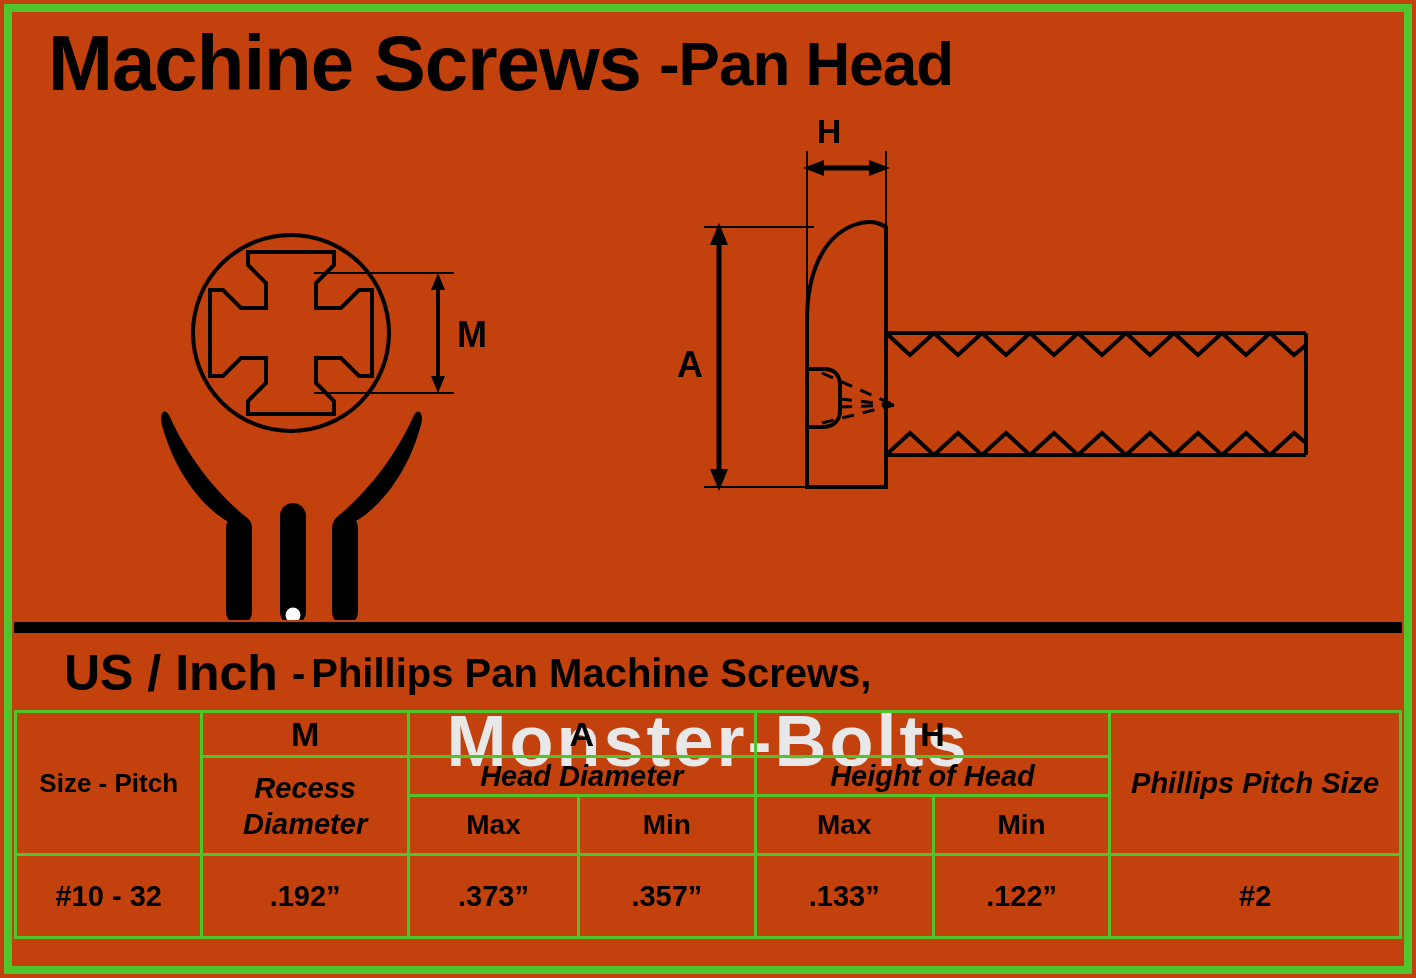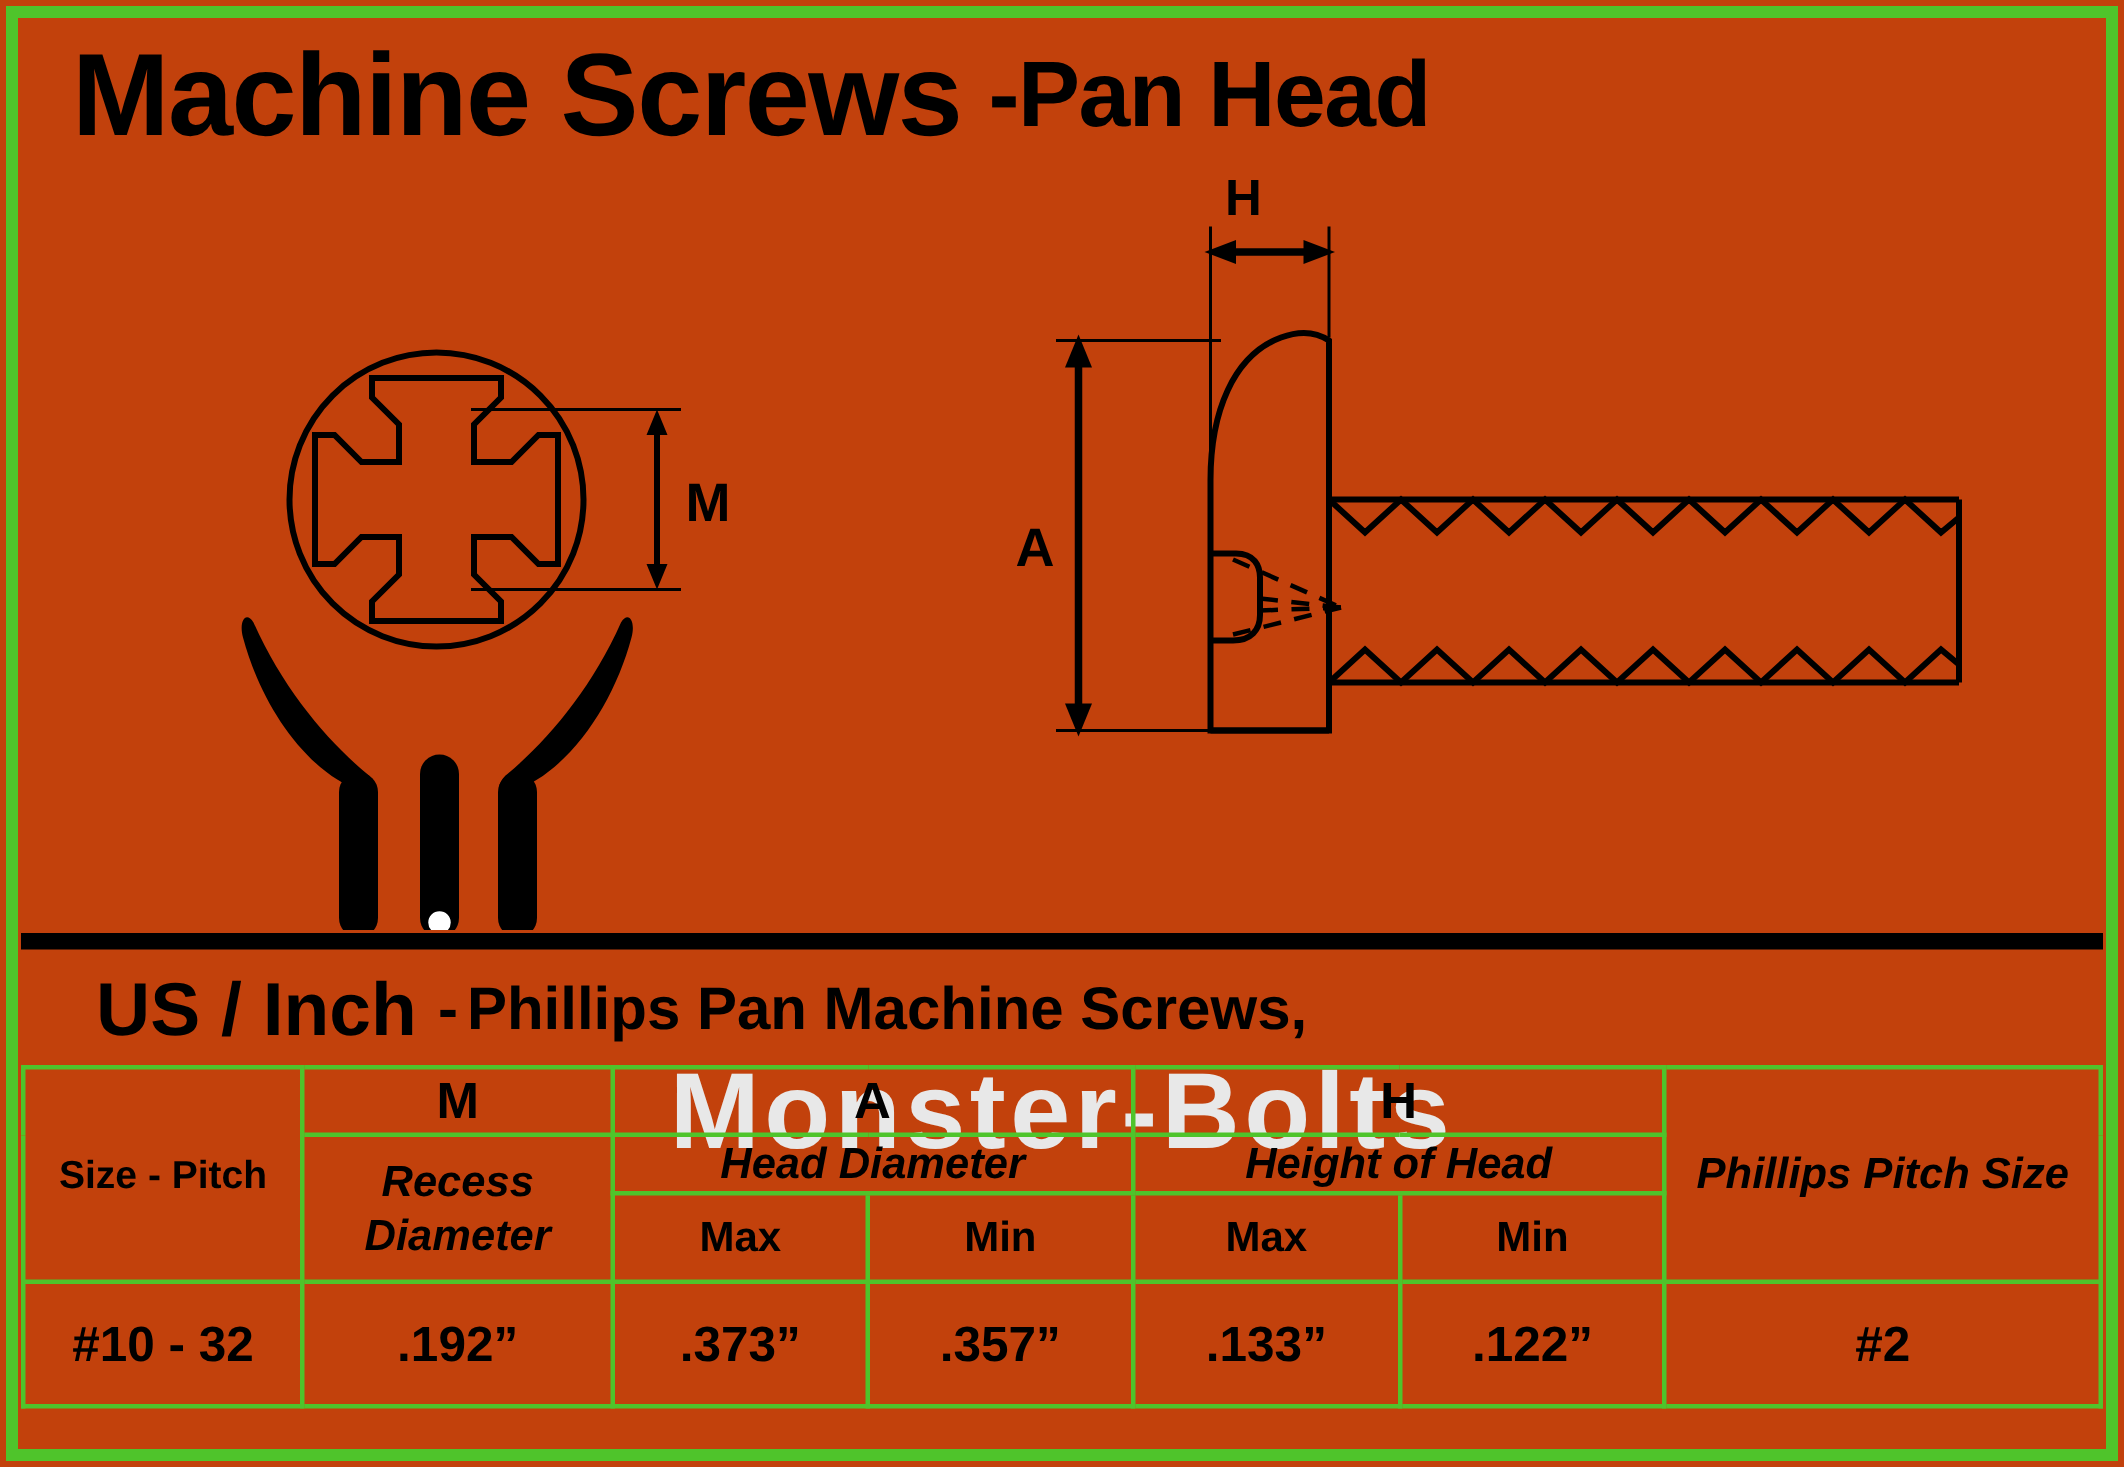--- a/index.html
+++ b/index.html
@@ -117,21 +117,21 @@
   .c-m    { width: 206px; }
   .c-amax { width: 170px; }
   .c-amin { width: 176px; }
   .c-hmax { width: 178px; }
   .c-hmin { width: 176px; }
   .c-drv  { width: 290px; }
 
   .hdr-letter { font-size: 34px; height: 42px; line-height: 42px; }
   .hdr-name   { font-size: 29px; line-height: 36px; font-style: italic; }
   .hdr-sub    { font-size: 28px; height: 56px; }
-  .val        { font-size: 33px; height: 80px; }
+  .val        { font-size: 29px; height: 80px; }
   .size-cell  { font-size: 26px; line-height: 38px; }
 
   svg text { font-family: "Liberation Sans", sans-serif; font-weight: bold; }
 </style>
 </head>
 <body>
 
 <div id="page">
 
   <div class="outer-border"></div>

